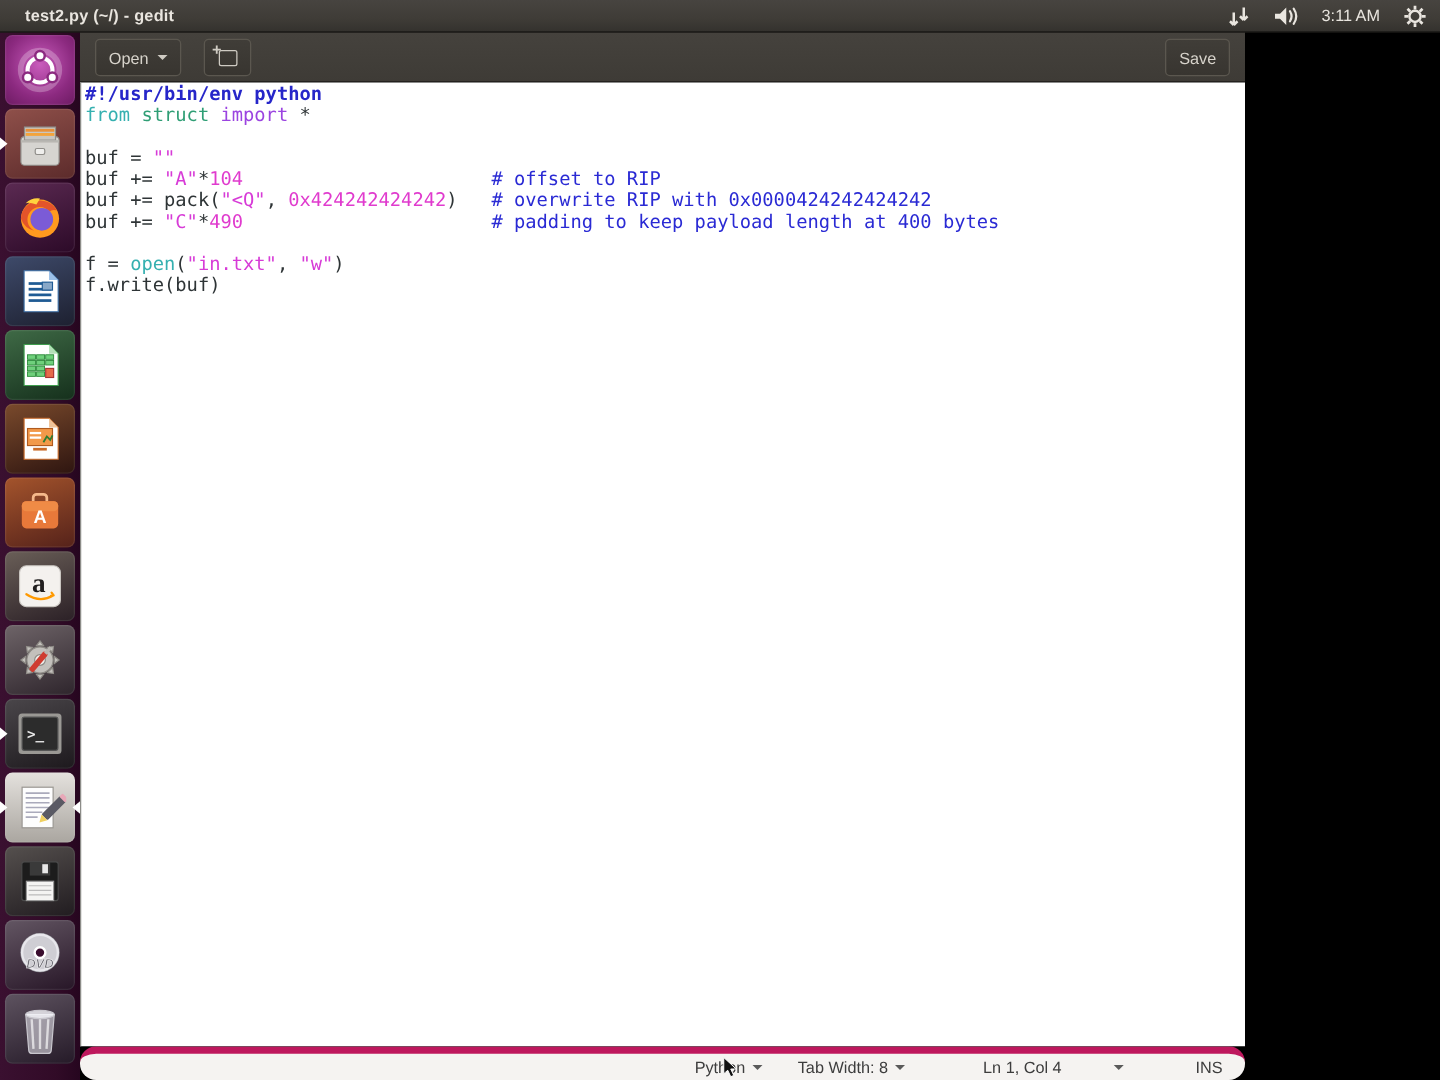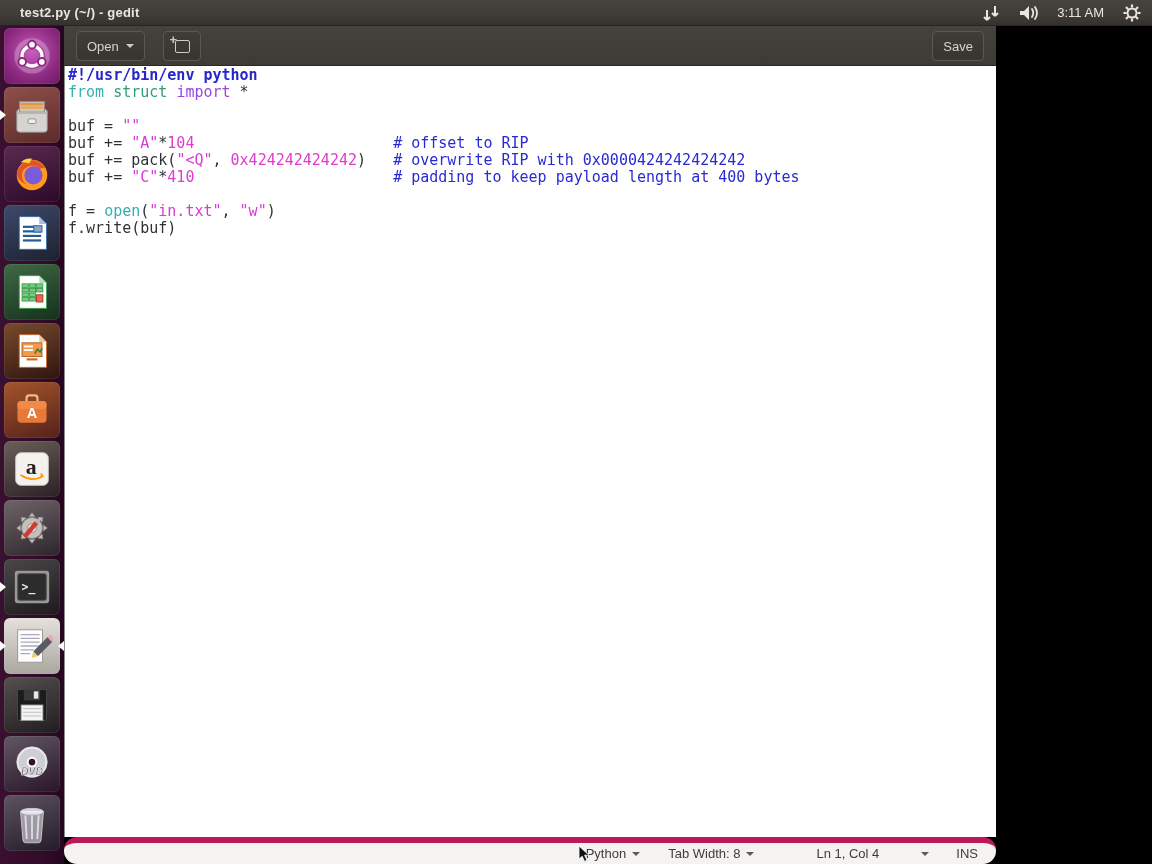--- a/index.html
+++ b/index.html
@@ -79,21 +79,21 @@
   
   .statusbar{flex:0 0 26px;background:var(--statusbar-bg);border-top:6px solid #be185d;
     display:flex;align-items:center;font-size:13px;color:#3d3d3d;padding:3px 14px;border-radius:13px;}
   .sb-group{display:flex;align-items:center;gap:6px;cursor:default;}
   .sb-caret{width:0;height:0;border-left:4px solid transparent;border-right:4px solid transparent;
     border-top:4px solid #5a5a5a;display:inline-block;}
   .sb-lang{margin-left:auto;}
   .sb-tab{margin-left:28px;}
   .sb-pos{margin-left:62px;}
   .sb-posdrop{margin-left:42px;}
-  .sb-ins{margin-left:27px;margin-right:4px;}
+  .sb-ins{margin-left:57px;margin-right:4px;}
 
   
   .mouse{position:absolute;left:578px;top:845px;z-index:50;}
 </style>
 </head>
 <body>
 
 <div class="panel">
   <span class="panel-title">test2.py (~/) - gedit</span>
   <span class="panel-right">
@@ -313,21 +313,21 @@
     </div>
   </div>
 
   <div class="editor">
       <div class="cl"><span class="tok-sheb">#!/usr/bin/env python</span></div>
       <div class="cl"><span class="tok-cyn">from</span><span class="tok-def"> </span><span class="tok-grn">struct</span><span class="tok-def"> </span><span class="tok-pur">import</span><span class="tok-def"> *</span></div>
       <div class="cl">&nbsp;</div>
       <div class="cl"><span class="tok-def">buf = </span><span class="tok-str">""</span></div>
       <div class="cl"><span class="tok-def">buf += </span><span class="tok-str">"A"</span><span class="tok-def">*</span><span class="tok-num">104</span><span class="tok-def">                      </span><span class="tok-com"># offset to RIP</span></div>
       <div class="cl"><span class="tok-def">buf += pack(</span><span class="tok-str">"&lt;Q"</span><span class="tok-def">, </span><span class="tok-num">0x424242424242</span><span class="tok-def">)   </span><span class="tok-com"># overwrite RIP with 0x0000424242424242</span></div>
-      <div class="cl"><span class="tok-def">buf += </span><span class="tok-str">"C"</span><span class="tok-def">*</span><span class="tok-num">410</span><span class="tok-def">                      </span><span class="tok-com"># padding to keep payload length at 400 bytes</span></div>
+      <div class="cl"><span class="tok-def">buf += </span><span class="tok-str">"C"</span><span class="tok-def">*</span><span class="tok-num">490</span><span class="tok-def">                      </span><span class="tok-com"># padding to keep payload length at 400 bytes</span></div>
       <div class="cl">&nbsp;</div>
       <div class="cl"><span class="tok-def">f = </span><span class="tok-cyn">open</span><span class="tok-def">(</span><span class="tok-str">"in.txt"</span><span class="tok-def">, </span><span class="tok-str">"w"</span><span class="tok-def">)</span></div>
       <div class="cl"><span class="tok-def">f.write(buf)</span></div>
     </div>
 
   <div class="statusbar">
     <span class="sb-group sb-lang">
       <span>Python</span>
       <span class="sb-caret"></span>
     </span>

